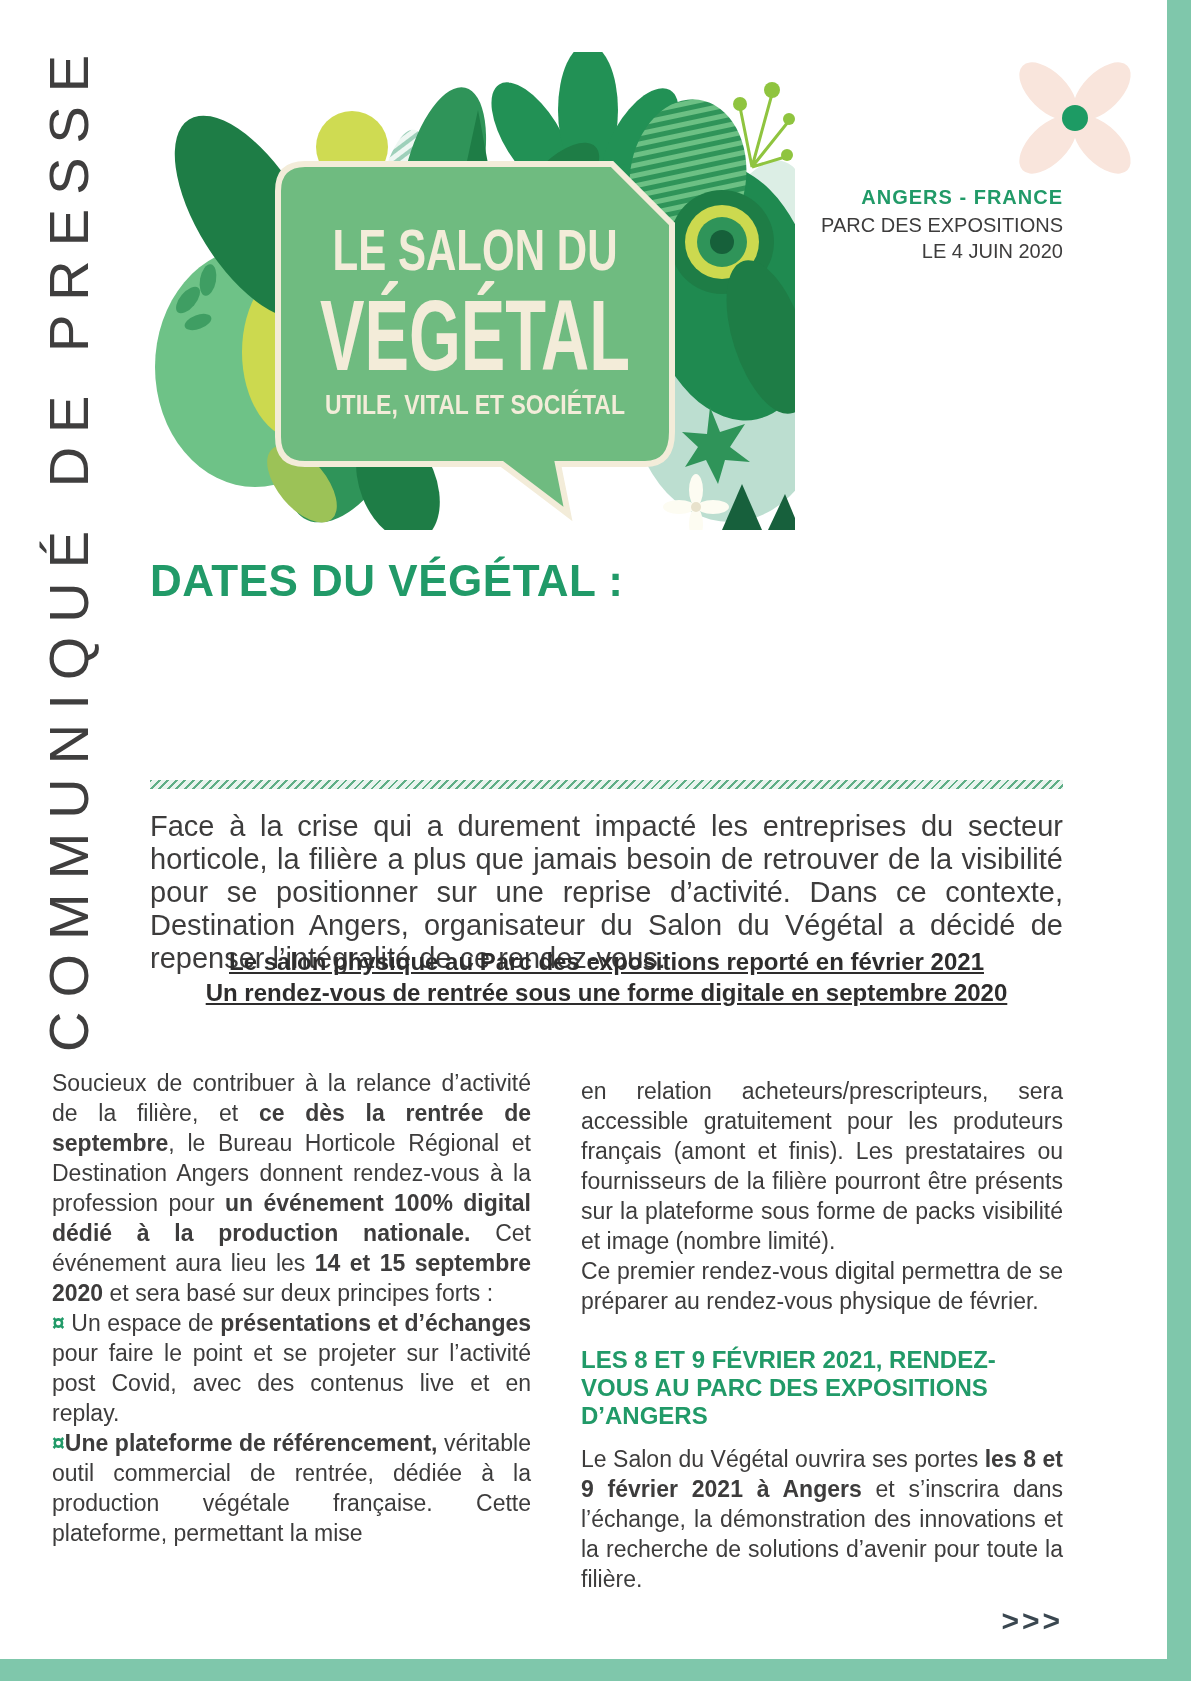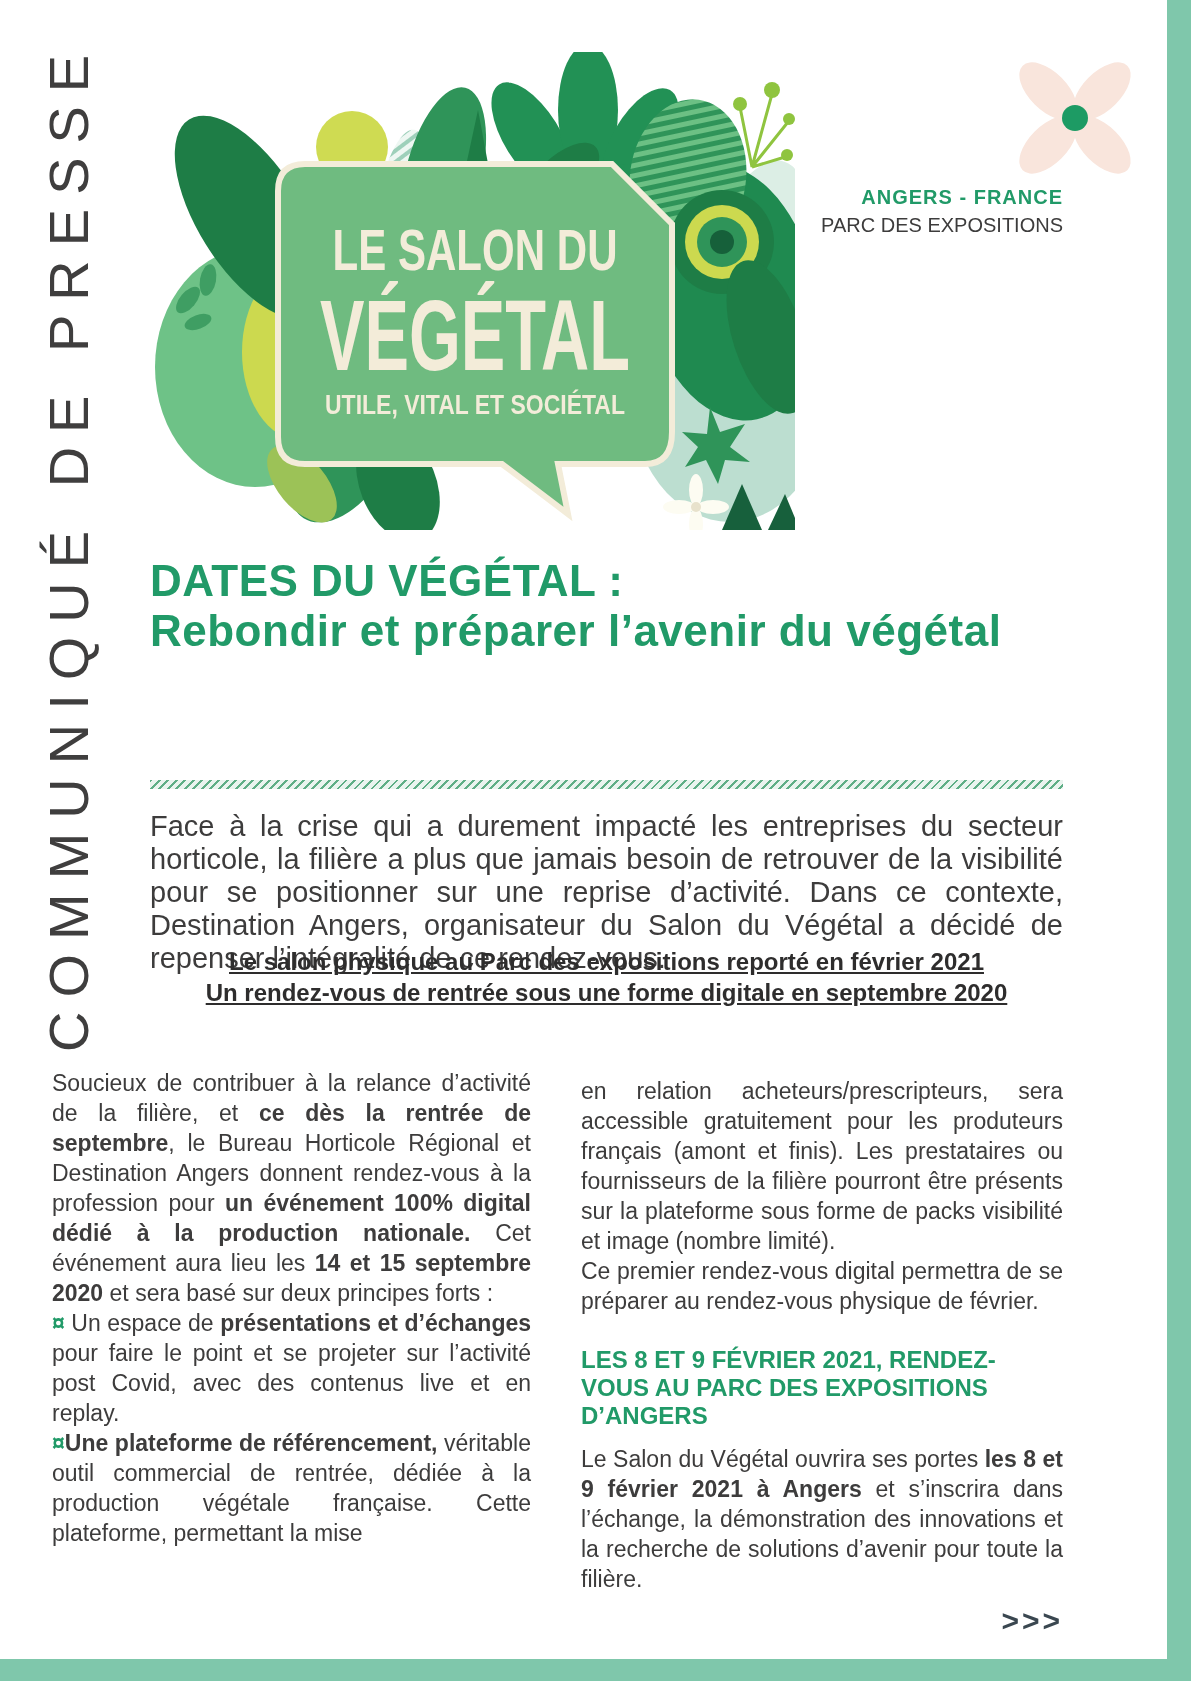--- a/index.html
+++ b/index.html
@@ -147,25 +147,25 @@
         <ellipse cx="0" cy="-38" rx="19" ry="36" transform="rotate(225)"></ellipse>
         <ellipse cx="0" cy="-38" rx="19" ry="36" transform="rotate(315)"></ellipse>
         <circle cx="0" cy="0" r="13" fill="#1d9b64"></circle>
       </g>
     </svg>
   </div>
 
   <div class="event-block">
     <div class="event-location">ANGERS - FRANCE</div>
     <div class="event-line">PARC DES EXPOSITIONS</div>
+    <div class="event-line">LE 4 JUIN 2020</div>
   </div>
 
   <div class="main-title">
     <div class="t-line">DATES DU VÉGÉTAL :</div>
-    <div class="t-line">Rebondir et préparer l’avenir du végétal</div>
   </div>
 
   <div class="divider"></div>
 
   <div class="intro">Face à la crise qui a durement impacté les entreprises du secteur horticole, la filière a plus que jamais besoin de retrouver de la visibilité pour se positionner sur une reprise d’activité. Dans ce contexte, Destination Angers, organisateur du Salon du Végétal a décidé de repenser l’intégralité de ce rendez-vous.</div>
   <div class="highlight">
     <div>Le salon physique au Parc des expositions reporté en février 2021</div>
     <div>Un rendez-vous de rentrée sous une forme digitale en septembre 2020</div>
   </div>
 

